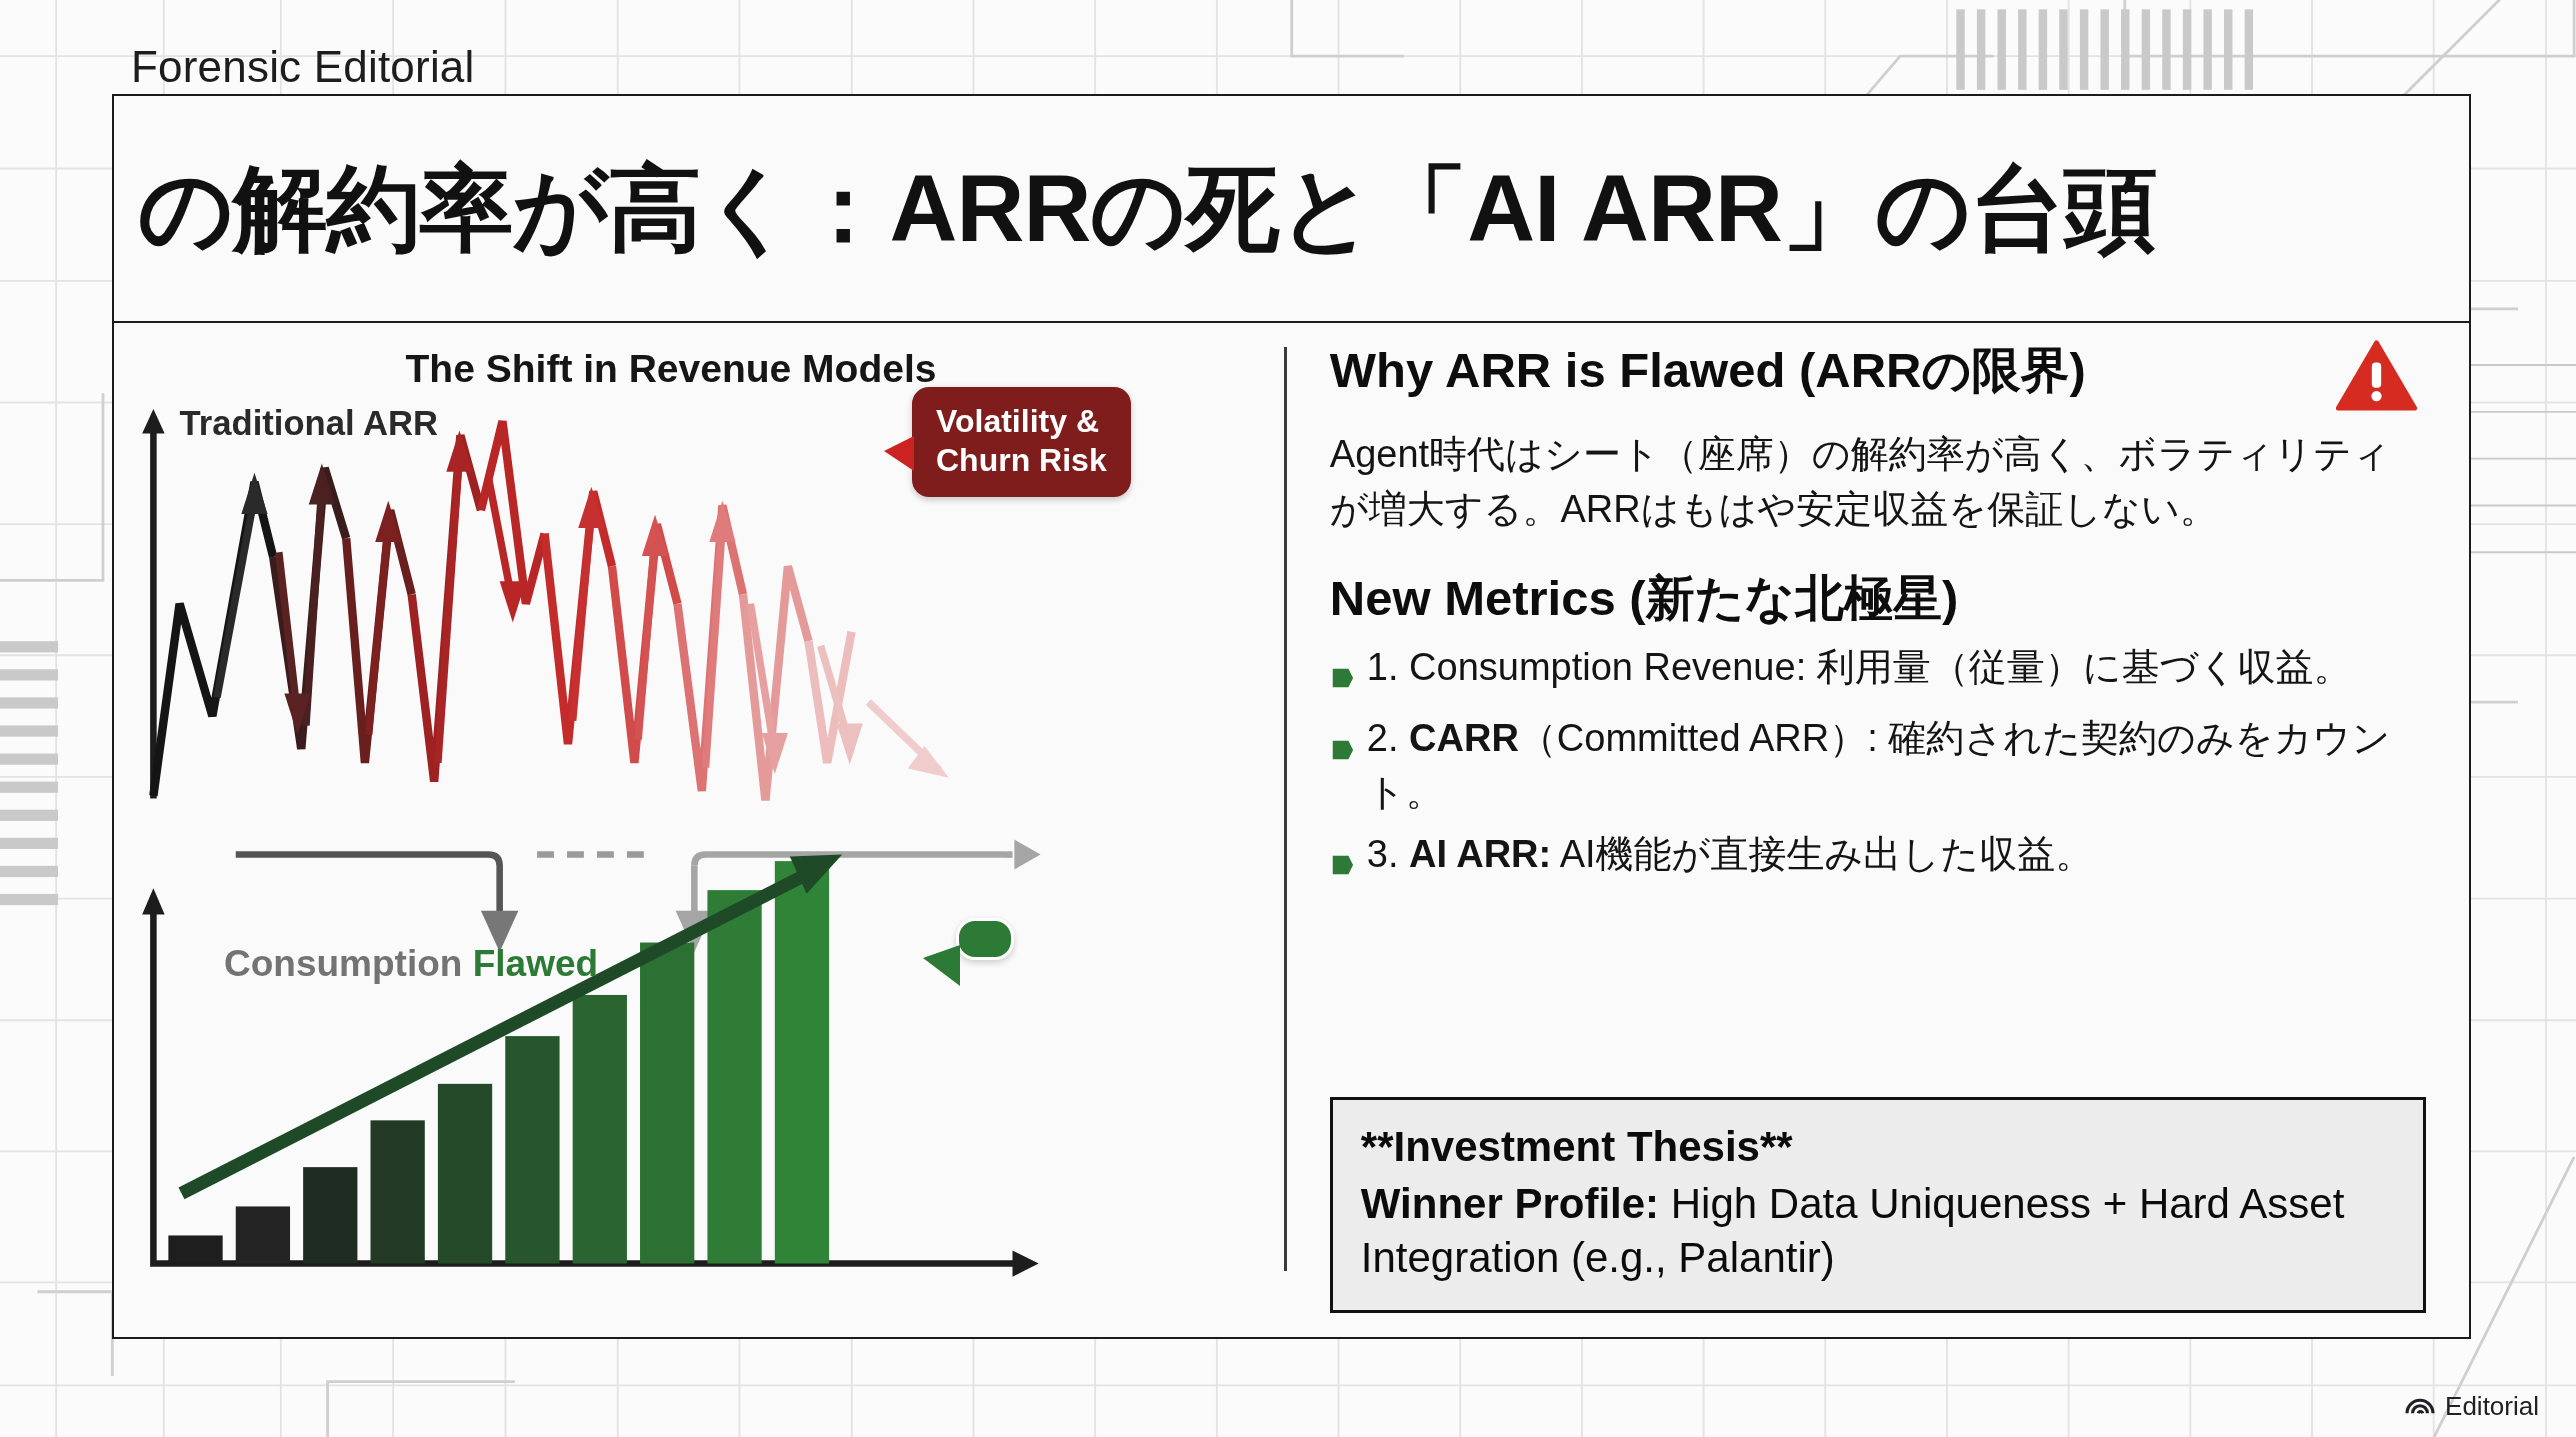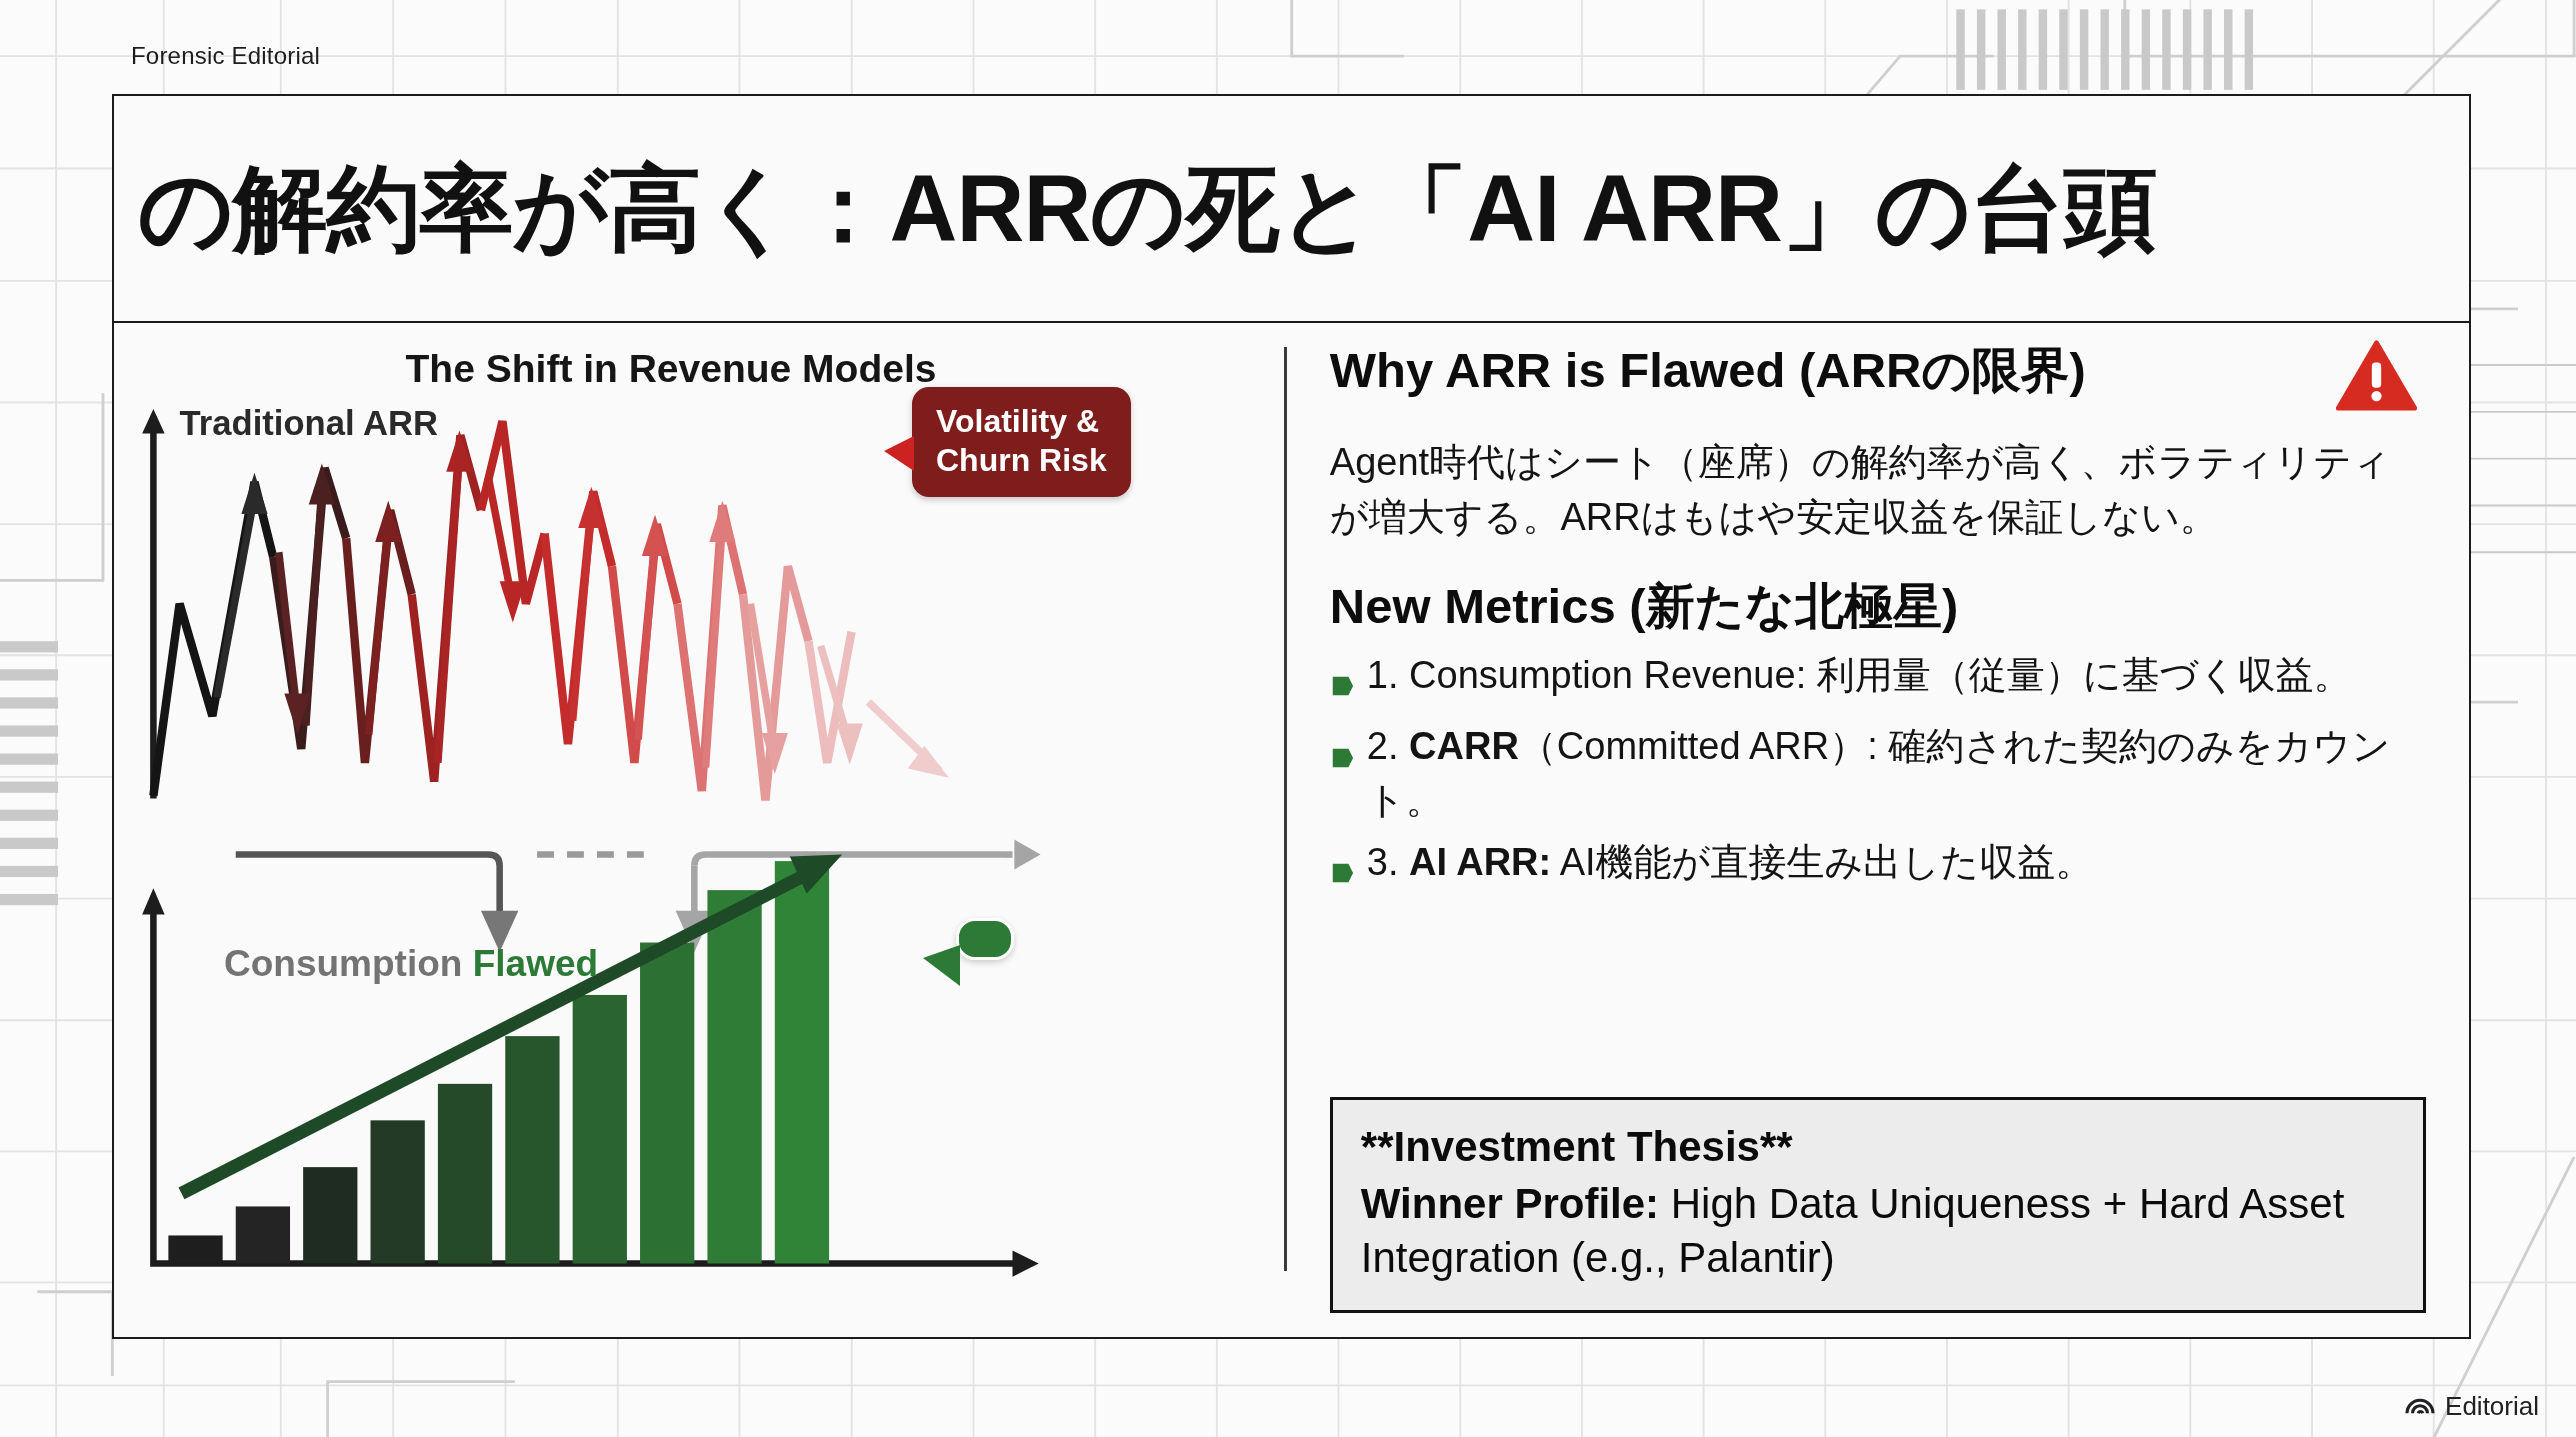--- a/index.html
+++ b/index.html
@@ -20,21 +20,21 @@
     left:112px; top:94px;
     width:2359px; height:1245px;
     background:#fafafa;
     border:2.8px solid #1b1b1b;
     z-index:2;
   }
 
   #kicker{
     position:absolute;
     left:131px; top:42px;
-    font-size:24px; color:#1d1d1d;
+    font-size:44px; color:#1d1d1d;
     letter-spacing:0.2px;
     z-index:3;
   }
 
   #title-bar{
     position:absolute; left:0; top:0; width:100%;
     height:227px;
     border-bottom:2.8px solid #1b1b1b;
     display:flex; align-items:center;
   }
@@ -84,21 +84,21 @@
     padding:20.6px 52px 0 43px;
   }
   .sec-head{
     font-size:49px; font-weight:bold; color:#0d0d0d;
     line-height:1.1;
     display:flex; align-items:flex-start; justify-content:space-between;
   }
   .sec-head .warn{ margin-top:-3.7px; }
   .sec-body{
     font-size:38px; color:#141414; line-height:1.46;
-    margin-top:13px;
+    margin-top:5px;
   }
   #metrics-head{ margin-top:34px; }
   #metrics-list{ margin-top:15px; list-style:none; }
   #metrics-list li{
     display:flex; align-items:flex-start;
     font-size:38px; color:#141414; line-height:1.42;
     margin-bottom:7.5px;
   }
   .bullet-ico{
     flex:0 0 auto;

